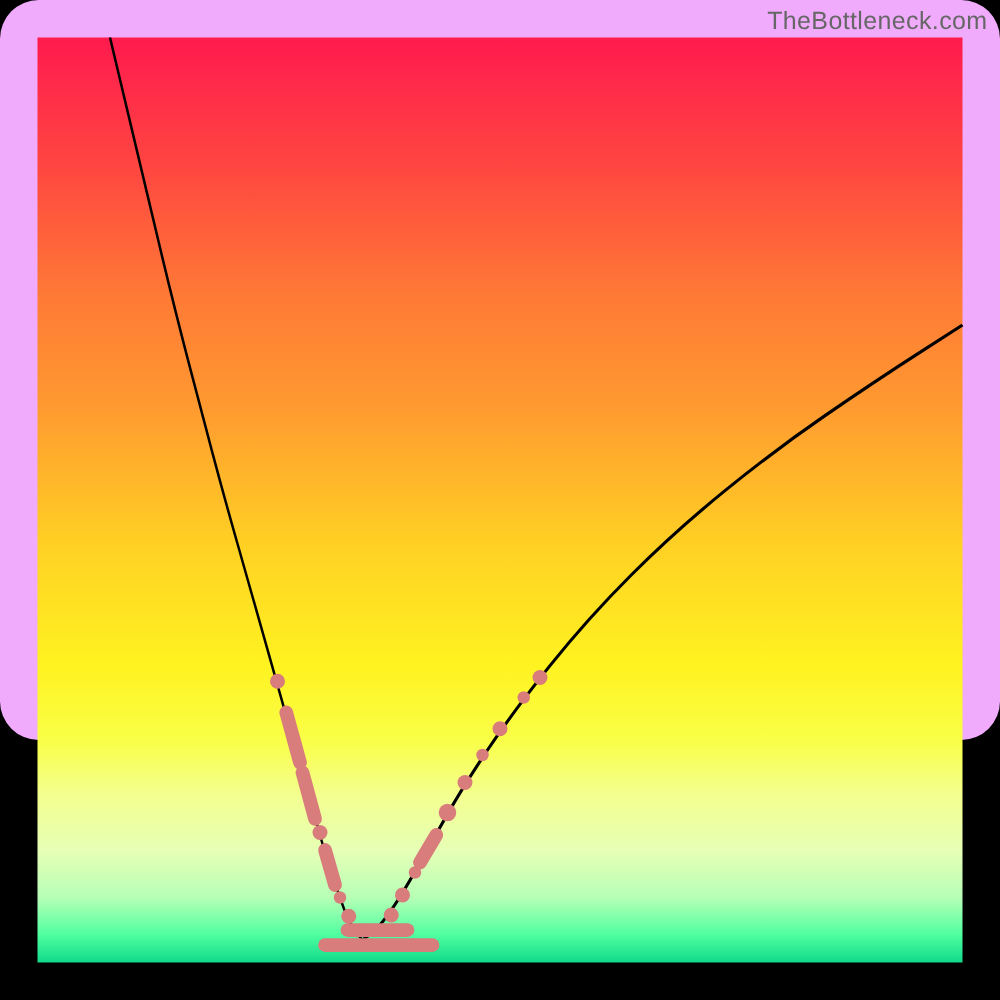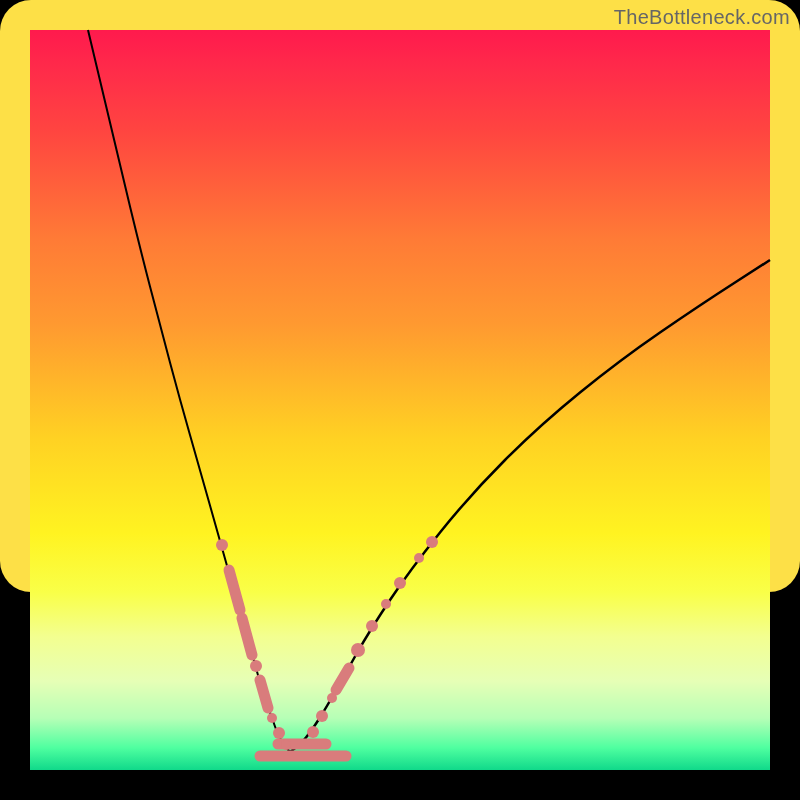--- a/index.html
+++ b/index.html
@@ -8,21 +8,21 @@
     width: 800px;
     height: 800px;
     background: #000;
     overflow: hidden;
     font-family: Arial, Helvetica, sans-serif;
   }
   .stage {
     position: relative;
     width: 800px;
     height: 592px;
-    background: #fde047;
+    background: #f0abfc;
     border-radius: 31px;
   }
   .watermark {
     position: absolute;
     top: 6px;
     right: 10px;
     color: #666;
     font-size: 20px;
     font-weight: 500;
     letter-spacing: 0.3px;

